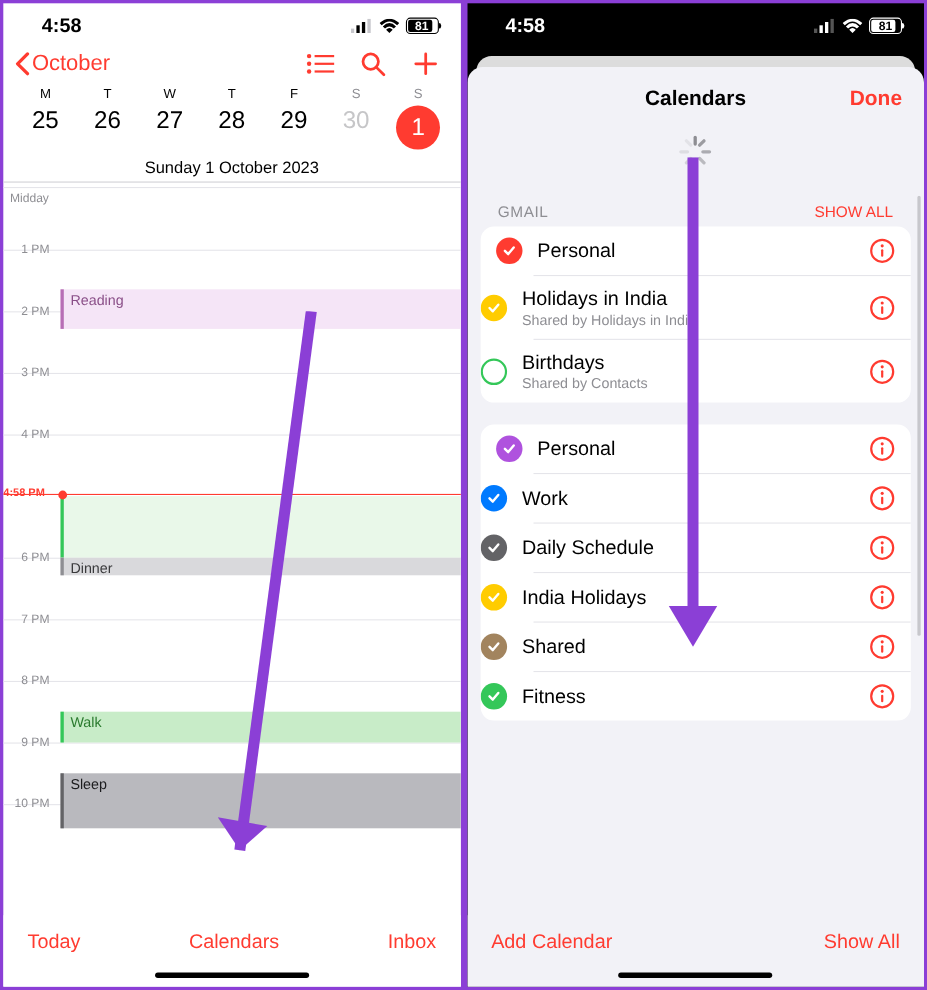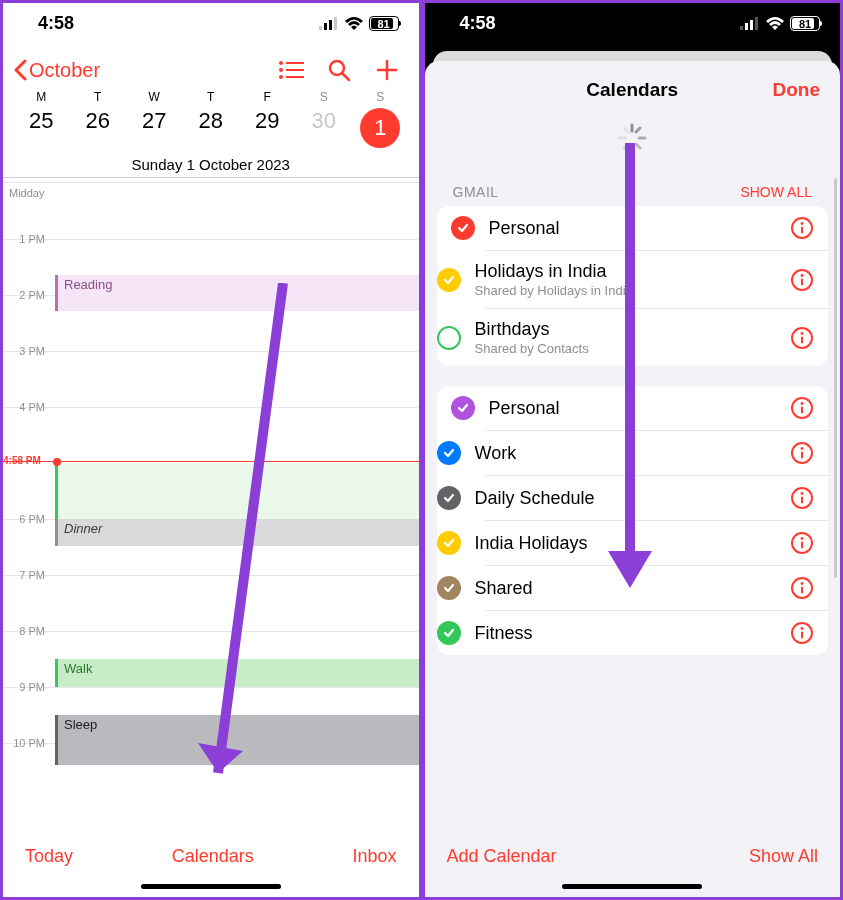--- a/index.html
+++ b/index.html
@@ -70,21 +70,20 @@
   }
   .battery.light .num { color: #fff; }
   .battery.dark .num { color: #000; }
 
   
   .nav-row {
     display: flex;
     align-items: center;
     padding: 6px 10px;
     gap: 4px;
-    margin-top: 12px;
   }
   .nav-back {
     display: flex;
     align-items: center;
     color: #ff3b30;
     font-size: 20px;
     gap: 2px;
   }
   .nav-spacer { flex:1; }
   .nav-icon {
@@ -441,21 +440,21 @@
       <span>Reading</span>
     </div>
 
     <div class="event" style="top: 280px; height: 56px; border-left-color: rgb(52, 199, 89); background: rgb(233, 248, 233);"></div>
 
     <div class="now-line" style="top:278px">
       <span class="time">4:58 PM</span>
         <span class="dot"></span>
     </div>
 
-    <div class="event" style="top: 336px; height: 27px; background: rgb(217, 217, 220); border-left-color: rgb(142, 142, 147); color: rgb(58, 58, 60); font-style: italic;">
+    <div class="event" style="top: 336px; height: 16px; background: rgb(217, 217, 220); border-left-color: rgb(142, 142, 147); color: rgb(58, 58, 60);">
       <span>Dinner</span>
     </div>
     <div class="event" style="top: 476px; height: 28px; background: rgb(200, 236, 200); border-left-color: rgb(52, 199, 89); color: rgb(42, 122, 46);">
       <span>Walk</span>
     </div>
     <div class="event" style="top: 532px; height: 50px; background: rgb(185, 185, 190); border-left-color: rgb(99, 99, 102); color: rgb(28, 28, 30);">
       <span>Sleep</span>
     </div>
   </div>
 

